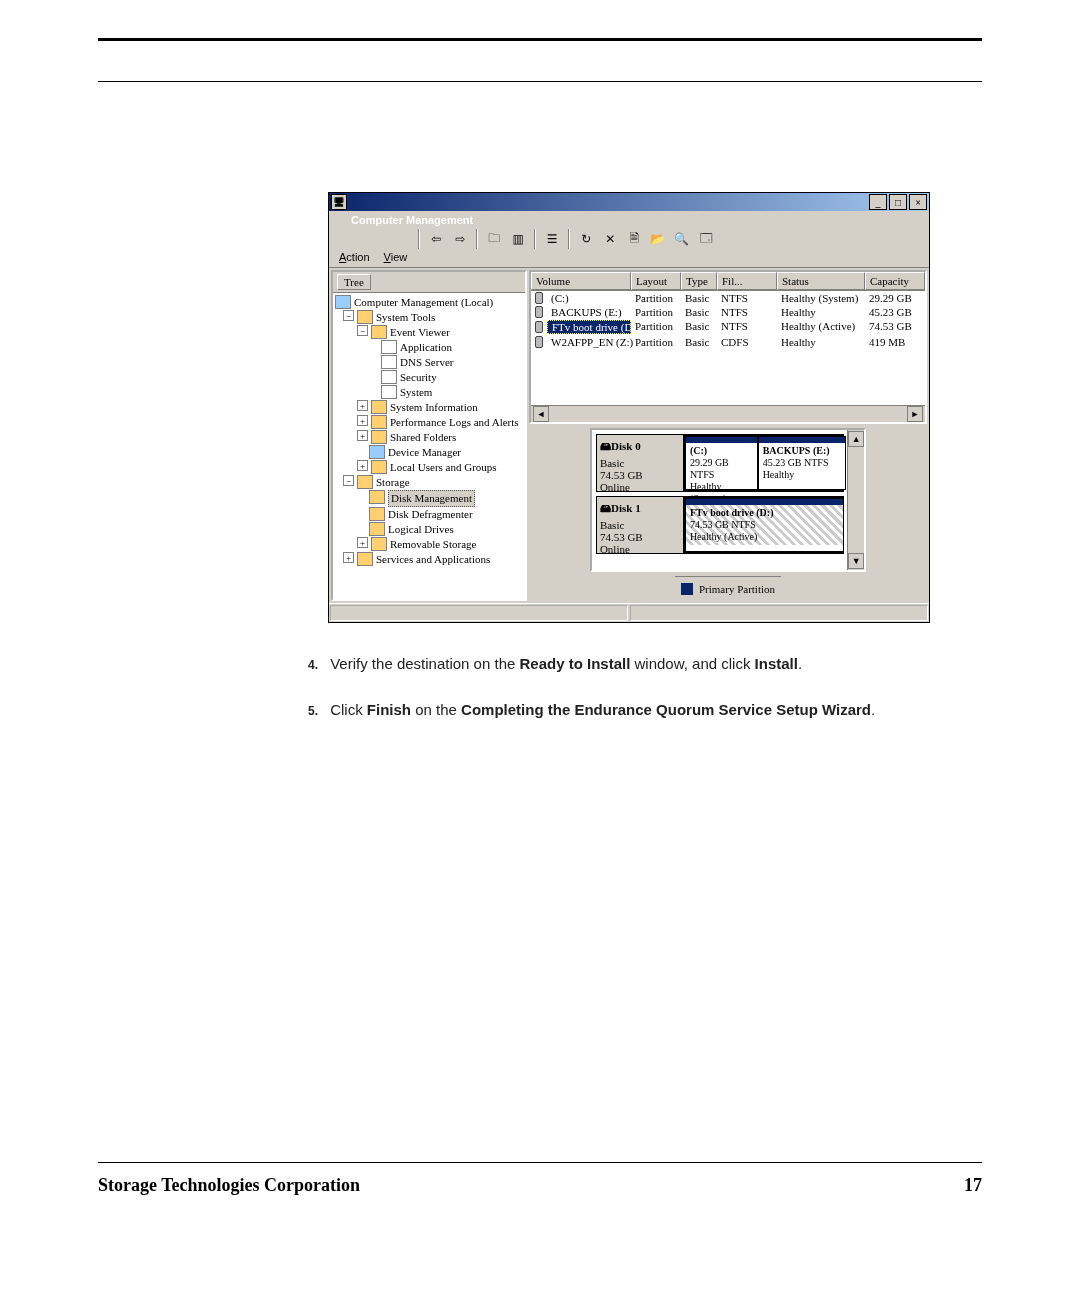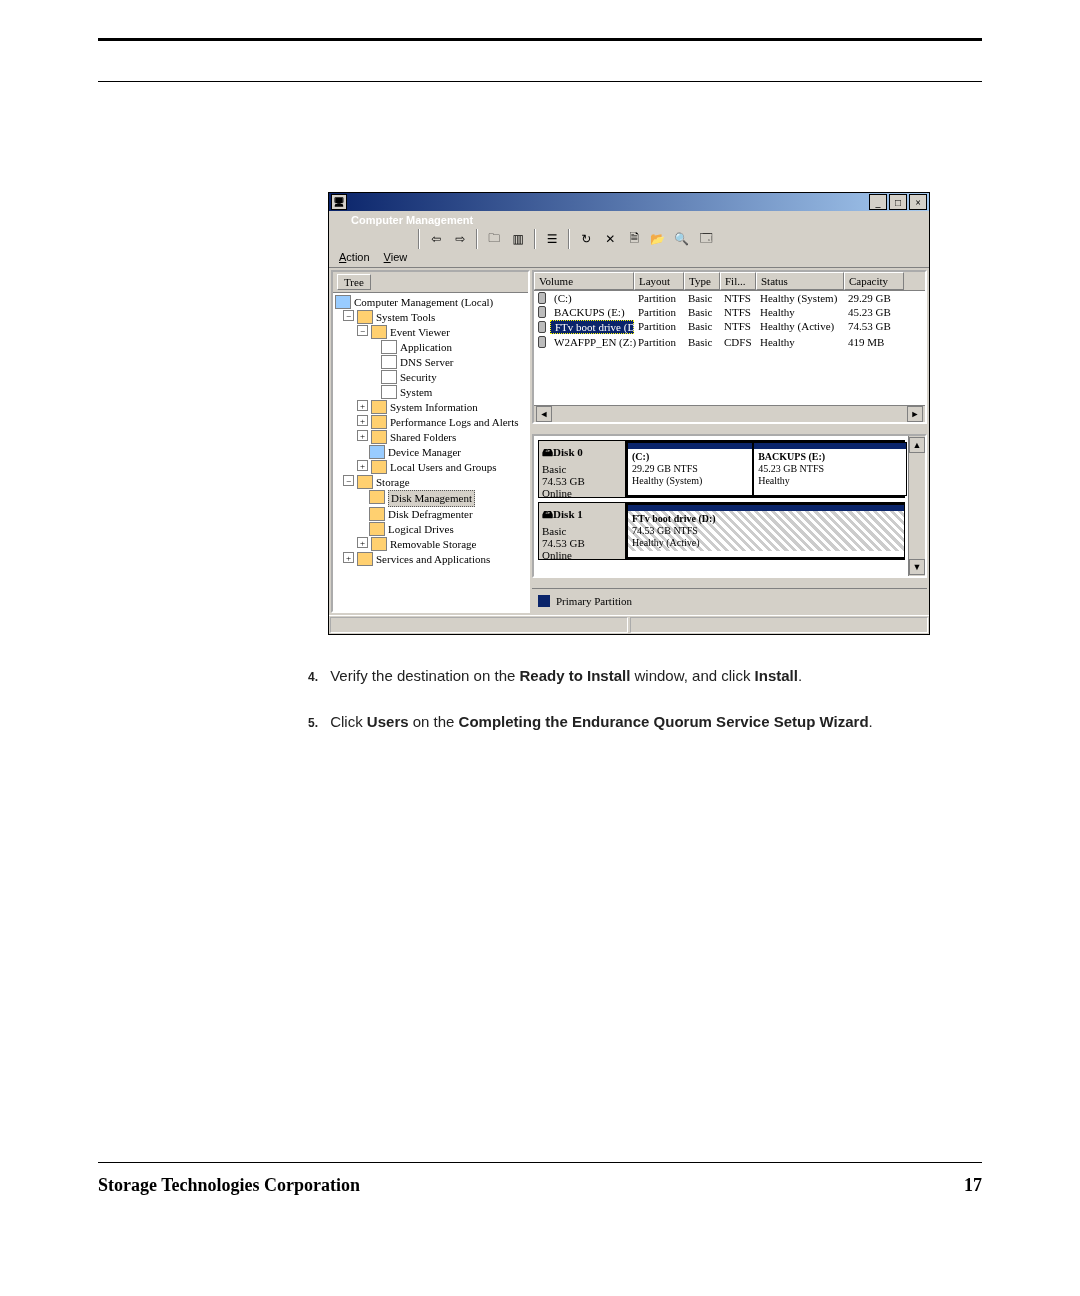--- a/index.html
+++ b/index.html
@@ -53,21 +53,21 @@
     font:11px Tahoma, sans-serif;
     gap:2px;
   }
   .menubar .mitem { padding:2px 6px;margin-top:36px; }
   .menubar .mitem .ul { text-decoration: underline; }
   .sep { width:1px;height:20px;background:#808080;margin:0 3px;border-right:1px solid #fff;}
   .tbtn { width:20px;height:20px;border:1px solid #d4d0c8;display:flex;align-items:center;justify-content:center;font-size:12px;color:#000;background:#d4d0c8;}
   
   .winbody { display:flex; background:#d4d0c8; }
   .treecol { width:195px; border:2px inset #fff; background:#fff; margin:2px; }
-  .treedetail { flex:1; display:flex; flex-direction:column; margin:2px 2px 2px 0; gap:10px; }
+  .treedetail { flex:1; display:flex; flex-direction:column; margin:2px 2px 2px 0; gap:4px;align-items:center; }
   .treehdr { background:#d4d0c8; border-bottom:1px solid #808080; padding:2px 4px; font:11px Tahoma; display:block;}
   .treehdr span { border:1px solid #fff; border-right-color:#808080;border-bottom-color:#808080;padding:1px 6px;display:inline-block;}
   .tree { font:11px Tahoma; padding:2px 2px 6px 2px; line-height:15px; }
   .tree .row { display:flex; white-space:nowrap; }
   .tree .pm { width:9px;height:9px;border:1px solid #808080;display:inline-flex;align-items:center;justify-content:center;font:9px Tahoma;margin-right:3px;background:#fff;}
   .tree .sp { display:inline-block; }
   .tree .ico { width:14px;height:12px;display:inline-block;margin-right:3px;background:#ffd070;border:1px solid #808080;}
   .tree .ico.mon{background:#9cf;}
   .tree .ico.doc{background:#fff;border:1px solid #808080;}
   .tree .sel { background:#d4d0c8; padding:0 2px; border:1px dotted #555;}
@@ -75,21 +75,21 @@
   
   .vollist { border:2px inset #fff; background:#fff; height:150px; overflow:hidden; position:relative;}
   .volhdr { display:flex; background:#d4d0c8; font:11px Tahoma; border-bottom:1px solid #808080;}
   .volhdr div { border:1px solid #fff;border-right-color:#808080;border-bottom-color:#808080;padding:2px 4px;box-sizing:border-box;}
   .volrows { font:11px Tahoma; }
   .volrows .vrow { display:flex; padding:1px 0; }
   .volrows .vrow div { padding:0 4px; box-sizing:border-box; white-space:nowrap;}
   .volrows .vrow .vico { width:16px;display:flex;align-items:center;}
   .volrows .vrow .vico span{width:12px;height:10px;background:#bbb;border:1px solid #444;border-radius:2px;display:inline-block;}
   .volrows .vname.selected { background:#0a246a;color:#fff;border:1px dotted #ff0;}
-  .c-vol{width:100px;} .c-lay{width:50px;} .c-typ{width:36px;} .c-fil{width:36px;} .c-sta{width:88px;} .c-cap{width:60px;}
+  .c-vol{width:100px;} .c-lay{width:50px;} .c-typ{width:36px;} .c-fil{width:60px;} .c-sta{width:88px;} .c-cap{width:60px;}
   
   .hscroll { position:absolute;bottom:0;left:0;right:0;height:16px;background:#d4d0c8;border-top:1px solid #808080;display:flex;align-items:center;justify-content:space-between;padding:0 2px;}
   .hscroll .arr{width:14px;height:14px;background:#d4d0c8;border:1px solid #808080;font:9px Tahoma;display:flex;align-items:center;justify-content:center;}
   
   .diskpane { border:2px inset #fff; background:#fff; height:140px; position:relative; overflow:hidden;}
   .disk { display:flex; border:1px solid #000; margin:4px 20px 4px 4px; height:56px;}
   .dlabel { width:80px;background:#d4d0c8;border-right:1px solid #000;padding:3px;font:11px Tahoma;}
   .dlabel b{font-weight:bold;}
   .dparts { flex:1; display:flex; border:1px solid #000;}
   .dpart { border:1px solid #000; margin:0; background:#fff;}
@@ -363,21 +363,21 @@
   </div>
 
   <div class="doc-body">
     <ol>
       <li>
         <span class="num">4.</span>
         <span>Verify the destination on the </span><b>Ready to Install</b><span> window, and click </span><b>Install</b><span>.</span>
       </li>
       <li>
         <span class="num">5.</span>
-        <span>Click </span><b>Users</b><span> on the </span><b>Completing the Endurance Quorum Service Setup Wizard</b><span>.</span>
+        <span>Click </span><b>Finish</b><span> on the </span><b>Completing the Endurance Quorum Service Setup Wizard</b><span>.</span>
       </li>
     </ol>
   </div>
 
   <div class="footer">
     <div class="line"></div>
     <div class="row">
       <span>Storage Technologies Corporation</span>
       <span>17</span>
     </div>

